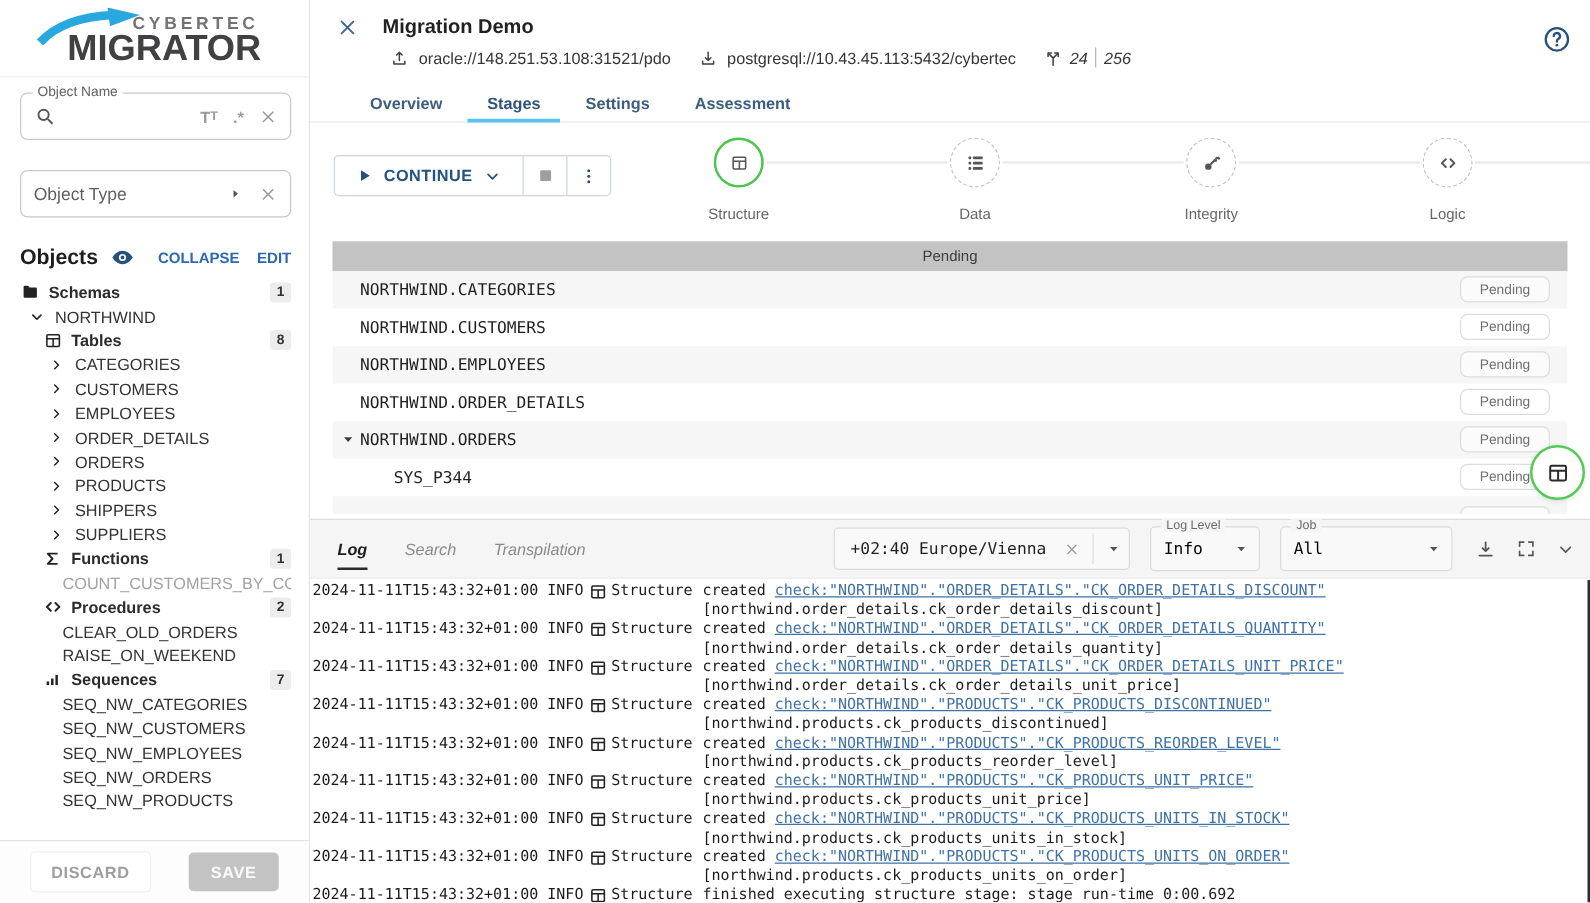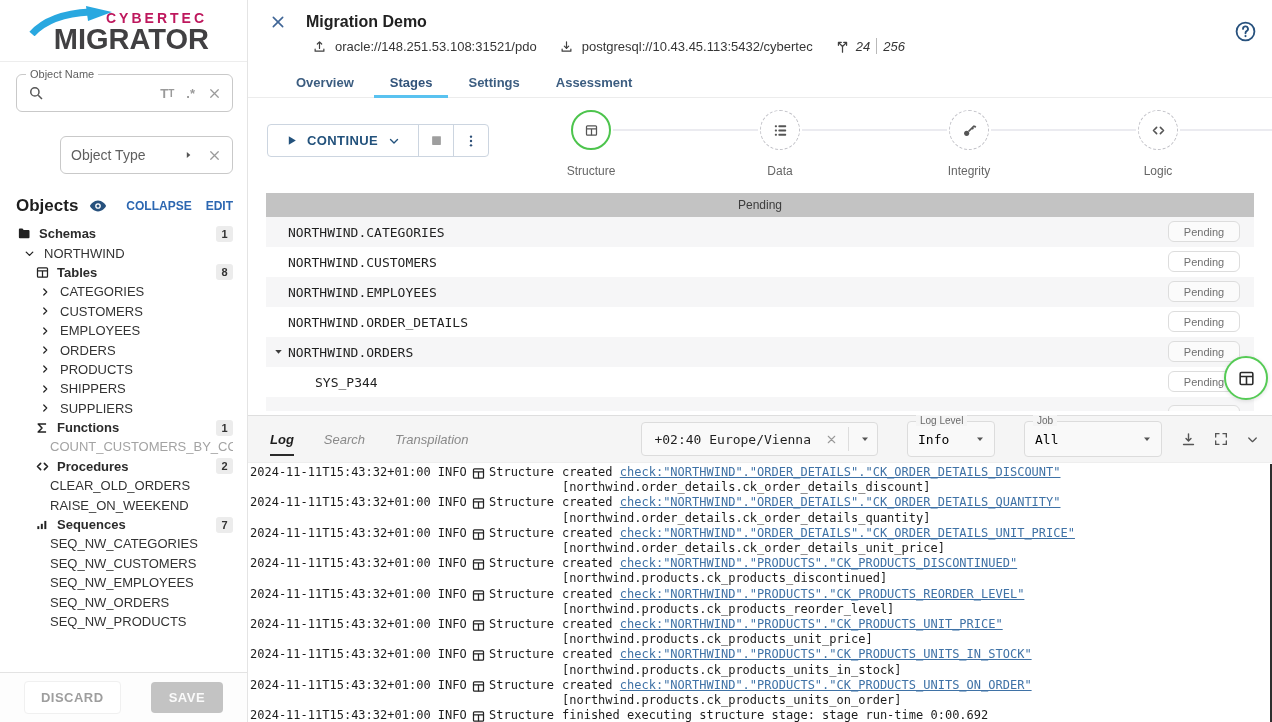--- a/index.html
+++ b/index.html
@@ -3,32 +3,32 @@
 <meta charset="utf-8">
 <style>
   * { margin:0; padding:0; box-sizing:border-box; }
   html,body { width:1272px; height:722px; overflow:hidden; background:#fff;
     font-family:"Liberation Sans", sans-serif; }
   .app { display:flex; width:1272px; height:722px; }
 
   
   .sidebar { width:248px; flex:none; border-right:1px solid #e4e4e4; display:flex; flex-direction:column; background:#fff; }
   .logo-area { padding:10px 14px 8px 14px; border-bottom:1px solid #ededed; height:62px; position:relative; }
-  .logo-top { text-align:right; padding-right:26px; font-size:14px; letter-spacing:3px; color:#be185d; font-weight:bold; }
+  .logo-top { text-align:right; padding-right:26px; font-size:14px; letter-spacing:3px; color:#737373; font-weight:bold; }
   .logo-bottom { text-align:right; padding-right:24px; font-size:29px; font-weight:bold; color:#414042; letter-spacing:0; line-height:26px; }
   .logo-arrow { position:absolute; left:28px; top:6px; }
   .sb-content { flex:1; display:flex; flex-direction:column; overflow:hidden; padding:12px 14px 0 16px; }
   .filter-title { font-size:17px; font-weight:bold; color:#1d1d1d; margin-bottom:12px; }
   .outl-box { position:relative; border:1px solid #c9c9c9; border-radius:6px; height:38px; display:flex; align-items:center; padding:0 10px; background:#fff; }
   .outl-label { position:absolute; top:-7px; left:9px; background:#fff; padding:0 4px; font-size:11px; color:#5f5f5f; }
   .outl-box .spacer { flex:1; }
   .ic { display:inline-flex; align-items:center; justify-content:center; color:#555; }
   .ic svg { display:block; }
   .dim { color:#9a9a9a; }
-  .obj-type { margin-top:24px; color:#5f5f5f; font-size:14px;margin-left:44px; }
+  .obj-type { margin-top:24px; color:#5f5f5f; font-size:14px; }
   .objects-row { display:flex; align-items:center; margin-top:22px; margin-bottom:8px; }
   .objects-title { font-size:17px; font-weight:bold; color:#1d1d1d; }
   .objects-eye { margin-left:10px; color:#27517d; }
   .objects-links { margin-left:auto; display:flex; gap:14px; }
   .blue-link { font-size:12px; font-weight:bold; color:#2c67b1; cursor:pointer; }
   .tree { flex:1; overflow:hidden; font-size:13px; color:#333; }
   .tree-item { display:flex; align-items:center; height:19.4px; }
   .tree-item .ticon { width:16px; height:16px; margin-right:7px; flex:none; display:flex; align-items:center; justify-content:center; color:#222; }
   .tree-item.bold { font-weight:bold; color:#2b2b2b; }
   .tree-item.muted { color:#a3a3a3; }
@@ -83,21 +83,21 @@
 
   
   .log-panel { height:307px; flex:none; border-top:1px solid #dedede; display:flex; flex-direction:column; position:relative; background:#fff; }
   .log-toolbar { height:47px; flex:none; display:flex; align-items:center; padding:0 12px 0 22px; background:#f5f5f5; border-bottom:1px solid #eee; }
   .ltab { font-size:13px; color:#8a8a8a; margin-right:30px; position:relative; font-weight:500; cursor:pointer;font-style:italic; }
   .ltab.active { color:#1d1d1d; font-weight:bold; }
   .ltab.active::after { content:''; position:absolute; left:0; right:0; bottom:-9px; height:2px; background:#2b2b2b; }
   .tz-box { margin-left:auto; height:34px; border:1px solid #dcdcdc; border-radius:4px; background:#f9f9f9; display:flex; align-items:center; padding:0 6px 0 12px; gap:8px; }
   .tz-val { font-family:"DejaVu Sans Mono", monospace; font-size:13px; color:#1f1f1f; margin-right:6px; }
   .tz-div { width:1px; align-self:stretch; background:#ddd; margin:4px 2px; }
-  .fieldset-box { position:relative; height:36px; border:1px solid #dcdcdc; border-radius:4px; background:#f9f9f9; display:flex; align-items:center; padding:0 8px 0 10px; margin-left:29px; }
+  .fieldset-box { position:relative; height:36px; border:1px solid #dcdcdc; border-radius:4px; background:#f9f9f9; display:flex; align-items:center; padding:0 8px 0 10px; margin-left:16px; }
   .fieldset-box .legend { position:absolute; top:-7px; left:8px; background:#f5f5f5; padding:0 4px; font-size:10px; color:#6a6a6a; }
   .fs-val { font-family:"DejaVu Sans Mono", monospace; font-size:13px; color:#000000; margin-right:14px; }
   .fs-lvl { width:88px; } .fs-job { width:138px; }
   .caret-dn { margin-left:auto; color:#555; }
   .log-icons { display:flex; align-items:center; gap:16px; margin-left:18px; color:#4a4a4a; }
   .log-body { flex:1; overflow:hidden; font-family:"DejaVu Sans Mono", monospace; font-size:12px; color:#1c1c1c; padding:2px 0 0 2px; }
   .le { display:flex; align-items:flex-start; line-height:15.2px; }
   .le-ts { width:218px; flex:none; white-space:pre; }
   .le-icon { width:20px; flex:none; display:flex; justify-content:center; padding-top:1px; color:#222; }
   .le-cat { width:66px; flex:none; text-align:right; margin-right:8px; }
@@ -221,20 +221,28 @@
               </svg>
             </span>
             <span class="tlabel">EMPLOYEES</span>
           </div>
           <div class="tree-item lvl3">
             <span class="ic ticon">
               <svg width="12" height="12" viewBox="0 0 24 24" fill="none" stroke="currentColor" stroke-width="2.4" stroke-linecap="round" stroke-linejoin="round">
                 <path d="M9.5 6l6 6-6 6"></path>
               </svg>
             </span>
+            <span class="tlabel">ORDER_DETAILS</span>
+          </div>
+          <div class="tree-item lvl3">
+            <span class="ic ticon">
+              <svg width="12" height="12" viewBox="0 0 24 24" fill="none" stroke="currentColor" stroke-width="2.4" stroke-linecap="round" stroke-linejoin="round">
+                <path d="M9.5 6l6 6-6 6"></path>
+              </svg>
+            </span>
             <span class="tlabel">ORDERS</span>
           </div>
           <div class="tree-item lvl3">
             <span class="ic ticon">
               <svg width="12" height="12" viewBox="0 0 24 24" fill="none" stroke="currentColor" stroke-width="2.4" stroke-linecap="round" stroke-linejoin="round">
                 <path d="M9.5 6l6 6-6 6"></path>
               </svg>
             </span>
             <span class="tlabel">PRODUCTS</span>
           </div>

